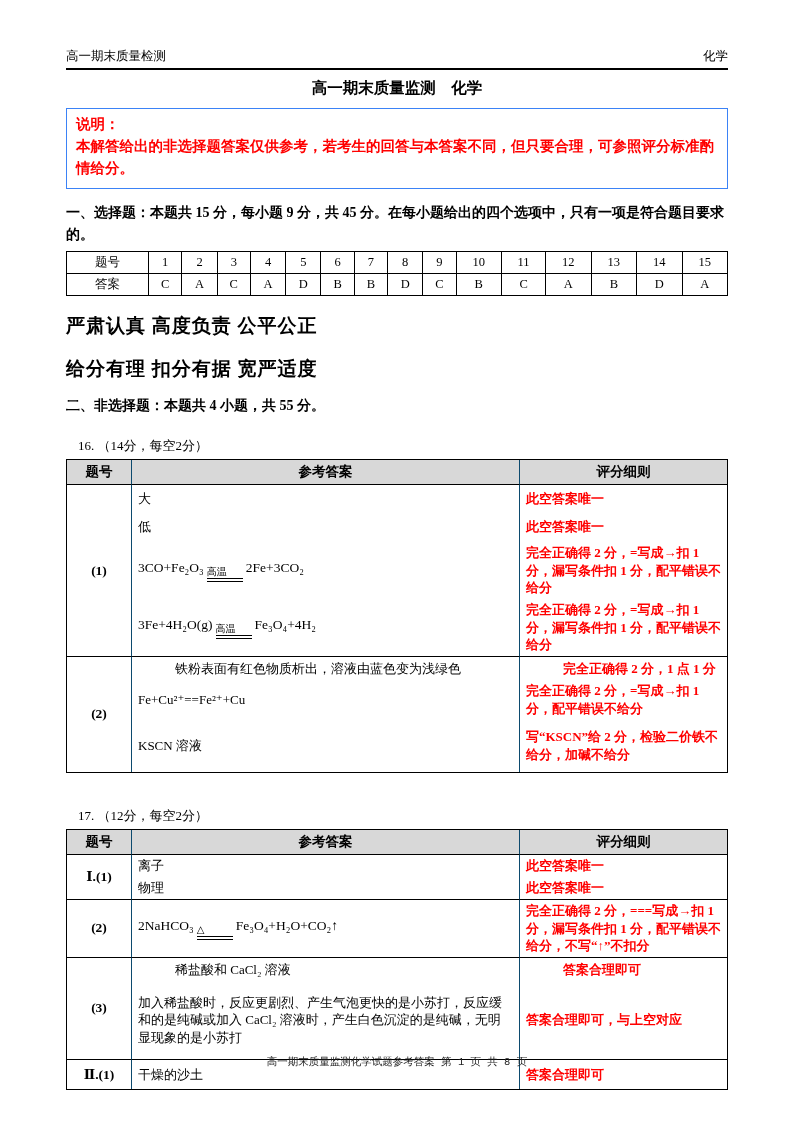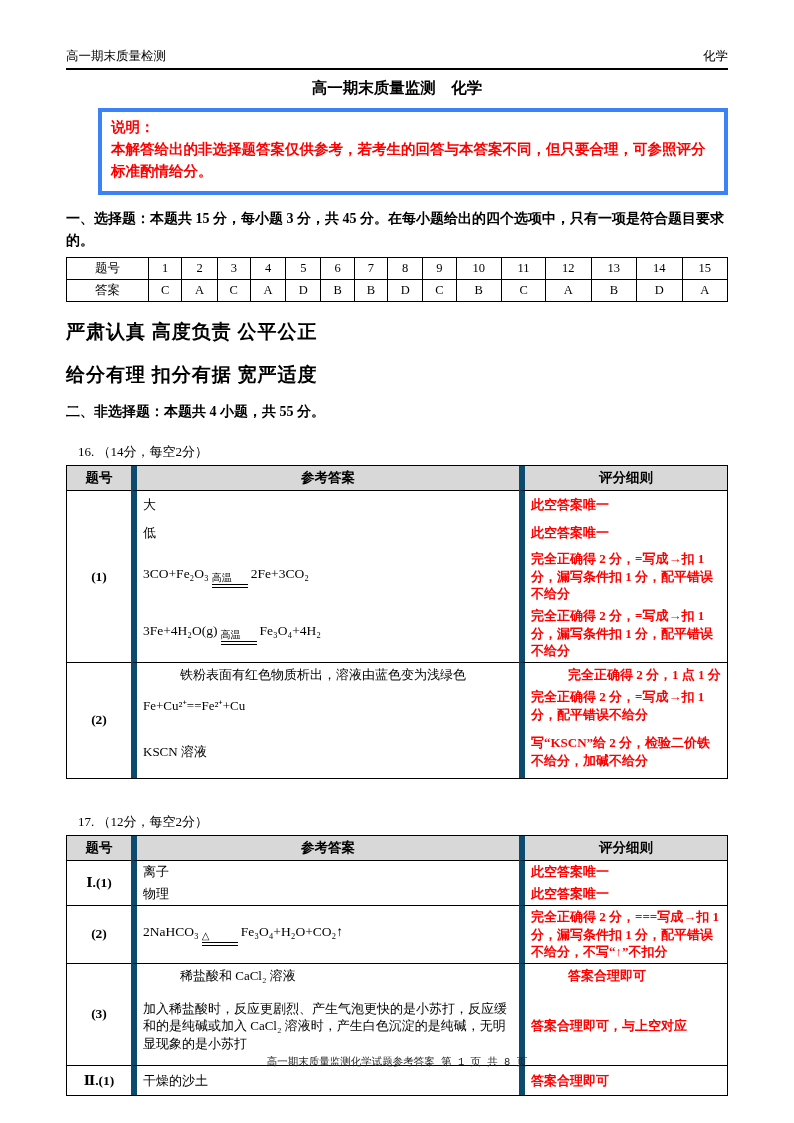--- a/index.html
+++ b/index.html
@@ -21,25 +21,25 @@
     font-size: 12.5px;
     border-bottom: 2px solid #000;
     padding-bottom: 3px;
   }
   .doc-title {
     text-align: center; font-weight: bold; font-size: 15.5px;
     margin-top: 8px;
   }
 
   .notice-box {
-    border: 4px solid #3b82f6;
+    border: 1px solid #3b82f6;
     margin-top: 9px;
     padding: 5px 9px 9px 9px;
     color: #ff0000; font-weight: bold;
-    font-size: 14.5px; line-height: 1.5; margin-left: 32px;
+    font-size: 14.5px; line-height: 1.5;
   }
 
   .sec-heading {
     margin-top: 13px;
     font-weight: bold; font-size: 14px; line-height: 1.55;
   }
 
   .choice-table { width: 100%; border-collapse: collapse; margin-top: 5px; }
   .choice-table td {
     border: 1px solid #000; text-align: center;
@@ -58,21 +58,21 @@
     display: grid;
     grid-template-columns: 64px 1fr 208px;
     border: 1.5px solid #000;
     font-size: 13px;
   }
   .qh {
     background: #d8d8d8; font-weight: bold; text-align: center;
     padding: 3px 0; font-size: 13.5px;
     border-bottom: 1px solid #000;
   }
-  .bl { border-left: 6px solid #0c4a6e; font-family: Liberation Serif, serif; }
+  .bl { border-left: 1px solid #0c4a6e; }
   .rs { border-top: 1px solid #000; }
   .qno {
     display: flex; align-items: center; justify-content: center;
     font-weight: bold; font-size: 13.5px; padding: 2px 1px; text-align: center;
   }
   .qans, .qrub {
     display: flex; flex-direction: column; justify-content: center;
     align-items: flex-start;
     padding: 2px 6px;
     line-height: 1.35;
@@ -113,21 +113,21 @@
       <span>化学</span>
     </div>
 
     <div class="doc-title">高一期末质量监测　化学</div>
 
     <div class="notice-box">
       <div>说明：</div>
       <div>本解答给出的非选择题答案仅供参考，若考生的回答与本答案不同，但只要合理，可参照评分标准酌情给分。</div>
     </div>
 
-    <div class="sec-heading">一、选择题：本题共 15 分，每小题 3 分，共 45 分。在每小题给出的四个选项中，只有一项是符合题目要求的。</div>
+    <div class="sec-heading">一、选择题：本题共 15 分，每小题 9 分，共 45 分。在每小题给出的四个选项中，只有一项是符合题目要求的。</div>
 
     <table class="choice-table">
       <tbody>
           <tr>
         <td>题号</td>
         <td>1</td>
         <td>2</td>
         <td>3</td>
         <td>4</td>
         <td>5</td>

